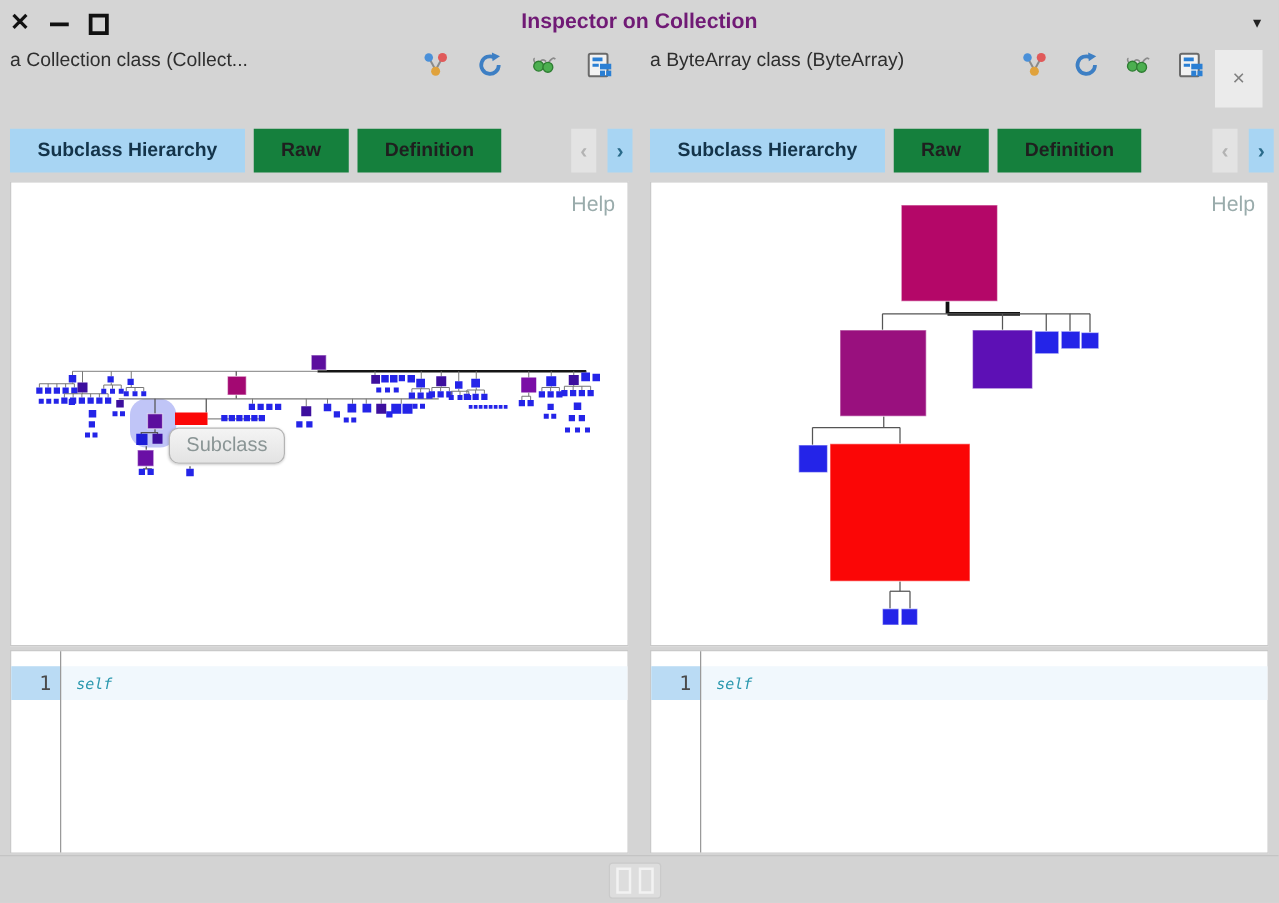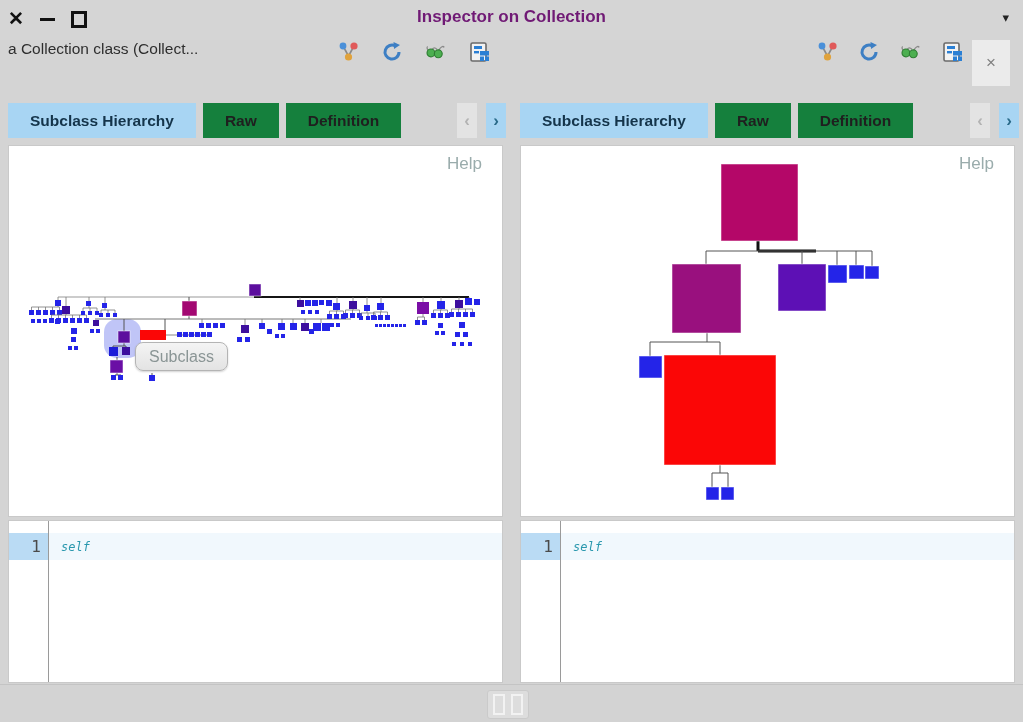--- a/index.html
+++ b/index.html
@@ -39,21 +39,21 @@
   .pane-left .tab-nav { right:-1px; }
   .pane-right .tab-nav { right:4px; }
   .tab-arrow { width:20px; height:35px; display:flex; align-items:center; justify-content:center;
                font-size:17px; font-weight:700; cursor:pointer; }
   .tab-arrow.prev { background:#e3e3e3; color:#b3b3b3; }
   .tab-arrow.next { background:#a8d5f3; color:#2a6b8a; }
 
   
   .canvas { position:absolute; left:8px; top:105px; width:495px; height:372px; background:#fff;
             border:1px solid #c9c9c9; overflow:hidden; }
-  .help-link { position:absolute; right:20px; top:8px; font-size:17px; color:#9aacac; cursor:pointer; }
+  .help-link { position:absolute; right:10px; top:8px; font-size:17px; color:#9aacac; cursor:pointer; }
   .tree-svg { position:absolute; left:0; top:0; }
 
   .tooltip { position:absolute; left:126px; top:196px; width:93px; height:29px; border-radius:8px;
              background:linear-gradient(#f4f4f4,#e3e3e3); border:1px solid #b4b4b4;
              box-shadow:0 1px 2px rgba(0,0,0,0.18); display:flex; align-items:center; justify-content:center;
              font-size:16px; color:#8a9595; }
 
   
   .editor { position:absolute; left:8px; top:480px; width:495px; height:163px; background:#fff;
             border:1px solid #c9c9c9; }
@@ -365,20 +365,21 @@
   <div class="editor">
     <div class="editor-row-tint"></div>
     <div class="line-number-cell">1</div>
     <div class="gutter-divider"></div>
     <div class="code-line">self</div>
   </div>
 </div>
 
 <div class="pane pane-right">
   <div class="pane-header">
+    <div class="pane-header-label">a ByteArray class (ByteArray)</div>
     <div class="header-spacer"></div>
     <div class="toolbar">
       <span class="tool-icon">
         <svg width="21" height="22" viewBox="0 0 21 22">
           <line x1="10.5" y1="15" x2="5" y2="5" stroke="#8a8a8a" stroke-width="1.6"></line>
           <line x1="10.5" y1="15" x2="16" y2="5" stroke="#8a8a8a" stroke-width="1.6"></line>
           <circle cx="5" cy="5" r="3.4" fill="#4a90d9"></circle>
           <circle cx="16" cy="5" r="3.6" fill="#e05a5a"></circle>
           <circle cx="10.5" cy="16" r="3.6" fill="#e0a23c"></circle>
         </svg>

